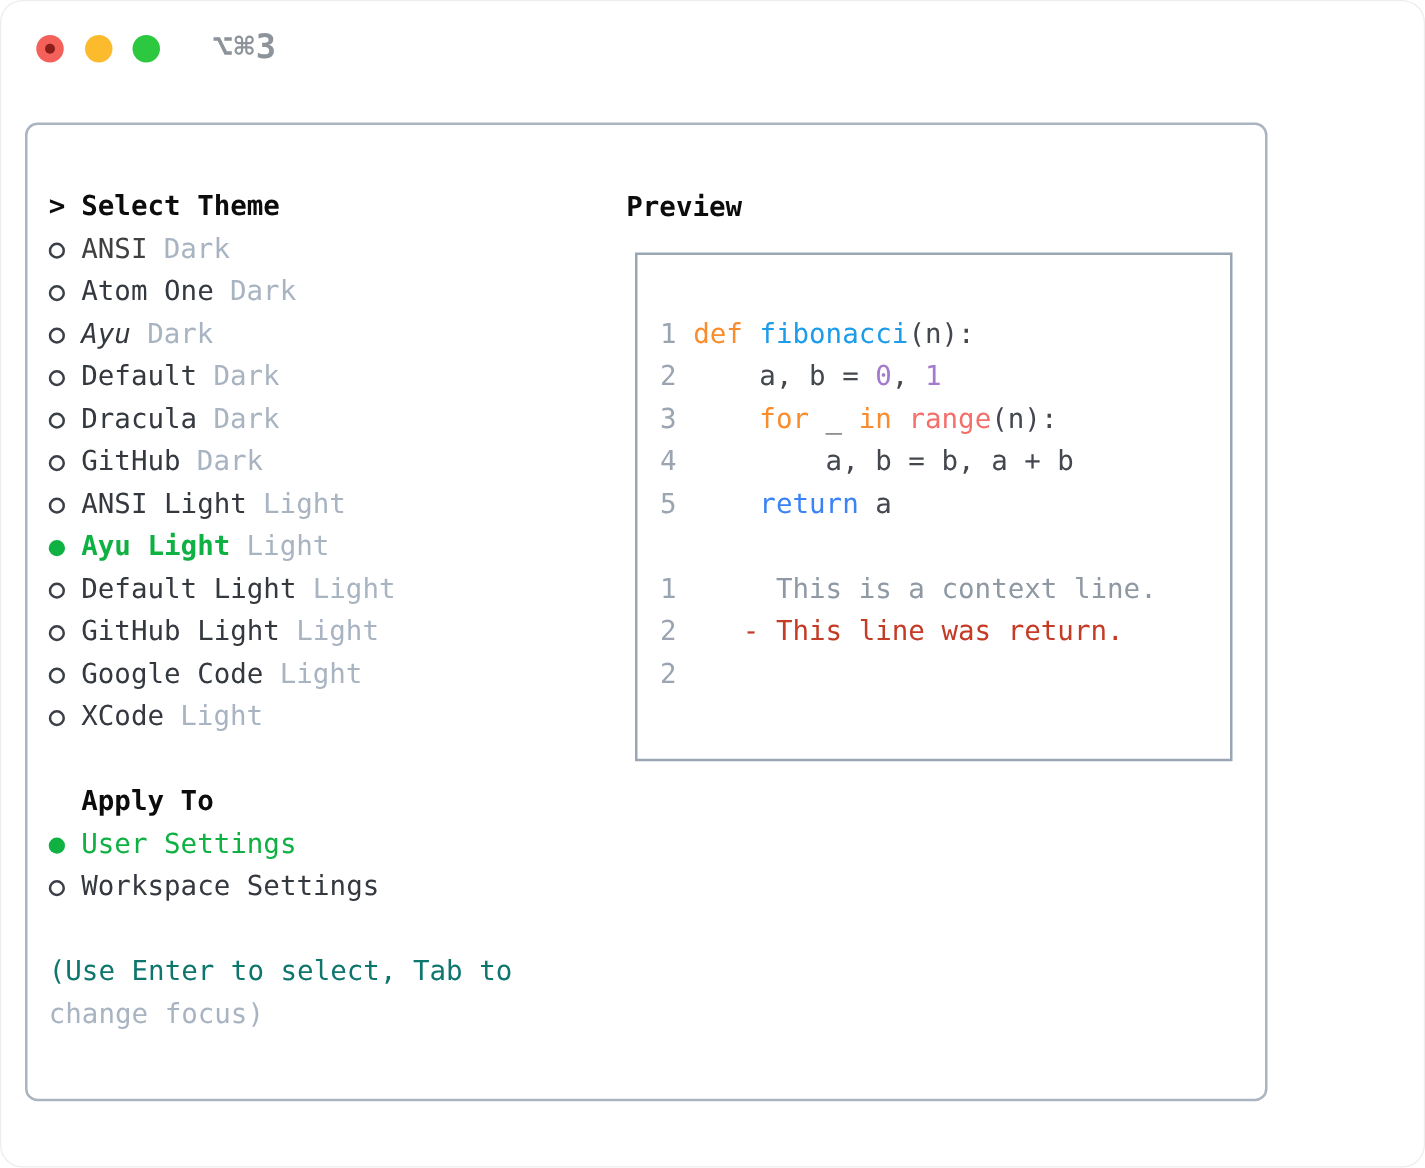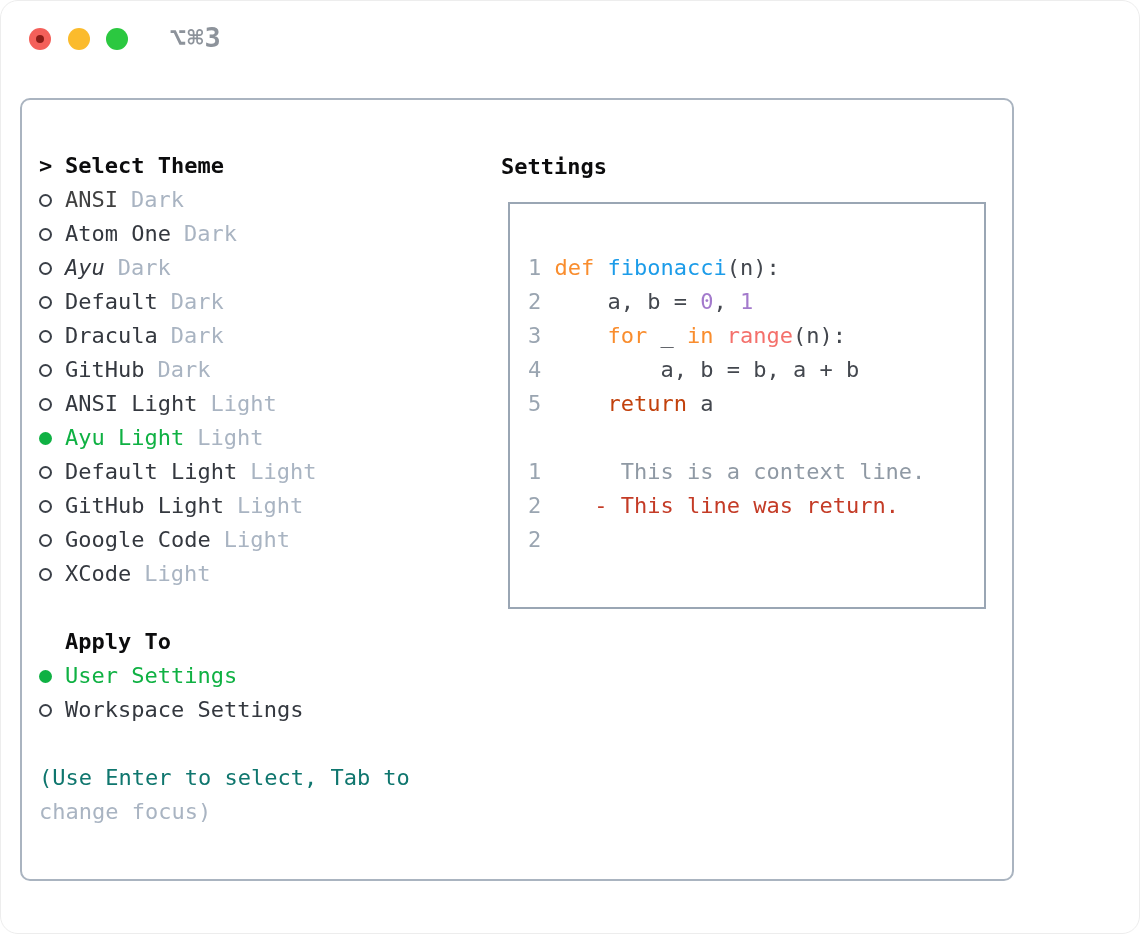--- a/index.html
+++ b/index.html
@@ -74,48 +74,48 @@
         <span class="hdr">Select Theme</span>
       </div>
       <div id="theme-list">
           <div class="row"><span class="marker"><span class="dot ring" style="border-color: rgb(59, 64, 72);"></span></span><span style="color: #404040;">ANSI</span><span class="tag" style="color: rgb(169, 180, 194);">Dark</span></div>
           <div class="row"><span class="marker"><span class="dot ring" style="border-color: rgb(59, 64, 72);"></span></span><span style="color: rgb(52, 56, 63);">Atom One</span><span class="tag" style="color: rgb(169, 180, 194);">Dark</span></div>
           <div class="row"><span class="marker"><span class="dot ring" style="border-color: rgb(59, 64, 72);"></span></span><span style="color: rgb(52, 56, 63); font-style: italic;">Ayu</span><span class="tag" style="color: rgb(169, 180, 194);">Dark</span></div>
           <div class="row"><span class="marker"><span class="dot ring" style="border-color: rgb(59, 64, 72);"></span></span><span style="color: rgb(52, 56, 63);">Default</span><span class="tag" style="color: rgb(169, 180, 194);">Dark</span></div>
           <div class="row"><span class="marker"><span class="dot ring" style="border-color: rgb(59, 64, 72);"></span></span><span style="color: rgb(52, 56, 63);">Dracula</span><span class="tag" style="color: rgb(169, 180, 194);">Dark</span></div>
           <div class="row"><span class="marker"><span class="dot ring" style="border-color: rgb(59, 64, 72);"></span></span><span style="color: rgb(52, 56, 63);">GitHub</span><span class="tag" style="color: rgb(169, 180, 194);">Dark</span></div>
           <div class="row"><span class="marker"><span class="dot ring" style="border-color: rgb(59, 64, 72);"></span></span><span style="color: rgb(52, 56, 63);">ANSI Light</span><span class="tag" style="color: rgb(169, 180, 194);">Light</span></div>
-          <div class="row"><span class="marker"><span class="dot" style="background: rgb(15, 177, 67);"></span></span><span style="color: rgb(15, 177, 67);">Ayu Light</span><span class="tag" style="color: rgb(169, 180, 194);">Light</span></div>
+          <div class="row"><span class="marker"><span class="dot" style="background: rgb(15, 177, 67);"></span></span><span style="color: rgb(15, 177, 67); font-weight: bold;">Ayu Light</span><span class="tag" style="color: rgb(169, 180, 194);">Light</span></div>
           <div class="row"><span class="marker"><span class="dot ring" style="border-color: rgb(59, 64, 72);"></span></span><span style="color: rgb(52, 56, 63);">Default Light</span><span class="tag" style="color: rgb(169, 180, 194);">Light</span></div>
           <div class="row"><span class="marker"><span class="dot ring" style="border-color: rgb(59, 64, 72);"></span></span><span style="color: rgb(52, 56, 63);">GitHub Light</span><span class="tag" style="color: rgb(169, 180, 194);">Light</span></div>
           <div class="row"><span class="marker"><span class="dot ring" style="border-color: rgb(59, 64, 72);"></span></span><span style="color: rgb(52, 56, 63);">Google Code</span><span class="tag" style="color: rgb(169, 180, 194);">Light</span></div>
           <div class="row"><span class="marker"><span class="dot ring" style="border-color: rgb(59, 64, 72);"></span></span><span style="color: rgb(52, 56, 63);">XCode</span><span class="tag" style="color: rgb(169, 180, 194);">Light</span></div>
         </div>
       <div class="spacer"></div>
       <div class="row">
         <span class="marker"></span>
         <span class="hdr">Apply To</span>
       </div>
       <div id="apply-list">
           <div class="row"><span class="marker"><span class="dot" style="background: rgb(15, 177, 67);"></span></span><span style="color: rgb(15, 177, 67);">User Settings</span></div>
           <div class="row"><span class="marker"><span class="dot ring" style="border-color: rgb(59, 64, 72);"></span></span><span style="color: rgb(52, 56, 63);">Workspace Settings</span></div>
         </div>
       <div class="spacer"></div>
       <div class="help-line" style="color: #0f766e;">(Use Enter to select, Tab to</div>
       <div class="help-line" style="color: rgb(169, 180, 194);">change focus)</div>
     </div>
 
-    <div class="preview-header">Settings</div>
+    <div class="preview-header">Preview</div>
     <div class="preview-box" style="border-color: rgb(154, 166, 180);">
       <div id="code-block">
           <div class="code-line"><span style="color: rgb(154, 165, 177);">1</span><span style="color: rgb(67, 71, 78);"> </span><span style="color: rgb(249, 141, 46);">def</span><span style="color: rgb(67, 71, 78);"> </span><span style="color: rgb(28, 156, 233);">fibonacci</span><span style="color: rgb(67, 71, 78);">(n):</span></div>
           <div class="code-line"><span style="color: rgb(154, 165, 177);">2</span><span style="color: rgb(67, 71, 78);">     a, b = </span><span style="color: rgb(163, 122, 204);">0</span><span style="color: rgb(67, 71, 78);">, </span><span style="color: rgb(163, 122, 204);">1</span></div>
           <div class="code-line"><span style="color: rgb(154, 165, 177);">3</span><span style="color: rgb(67, 71, 78);">     </span><span style="color: rgb(249, 141, 46);">for</span><span style="color: rgb(67, 71, 78);"> _ </span><span style="color: rgb(249, 141, 46);">in</span><span style="color: rgb(67, 71, 78);"> </span><span style="color: rgb(244, 112, 107);">range</span><span style="color: rgb(67, 71, 78);">(n):</span></div>
           <div class="code-line"><span style="color: rgb(154, 165, 177);">4</span><span style="color: rgb(67, 71, 78);">         a, b = b, a + b</span></div>
-          <div class="code-line"><span style="color: rgb(154, 165, 177);">5</span><span style="color: rgb(67, 71, 78);">     </span><span style="color: #c2410c;">return</span><span style="color: rgb(67, 71, 78);"> a</span></div>
+          <div class="code-line"><span style="color: rgb(154, 165, 177);">5</span><span style="color: rgb(67, 71, 78);">     </span><span style="color: #3b82f6;">return</span><span style="color: rgb(67, 71, 78);"> a</span></div>
           <div class="code-line"></div>
           <div class="code-line"><span style="color: rgb(154, 165, 177);">1</span><span style="color: rgb(143, 153, 164); text-align: right;">      This is a context line.</span></div>
           <div class="code-line"><span style="color: rgb(154, 165, 177);">2</span><span style="color: rgb(67, 71, 78);">    </span><span style="color: rgb(196, 59, 38);">- This line was return.</span></div>
           <div class="code-line"><span style="color: rgb(154, 165, 177);">2</span><span style="color: rgb(67, 71, 78);">    </span></div>
         </div>
     </div>
 
   </div>
 </div>
 

